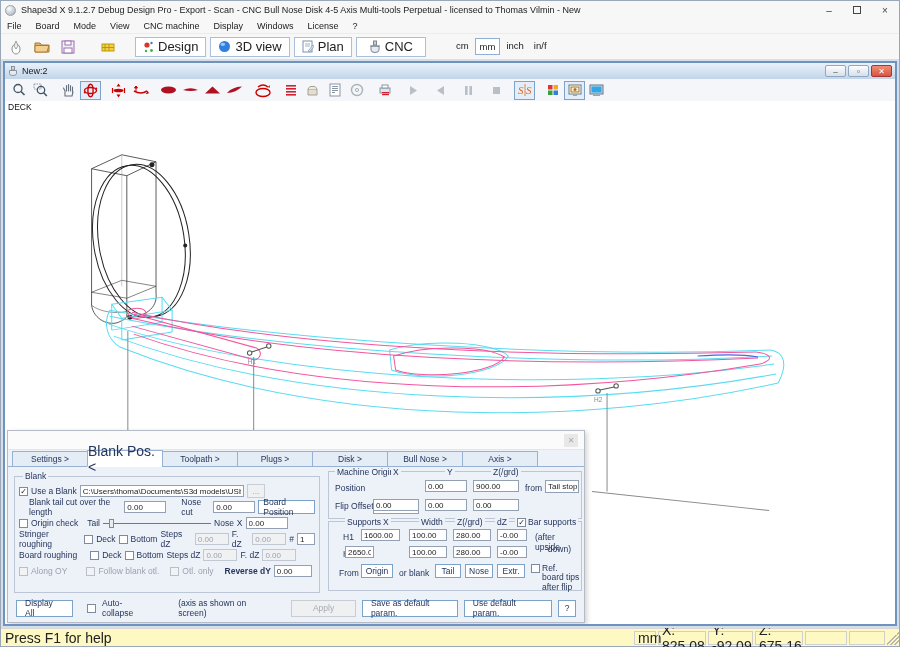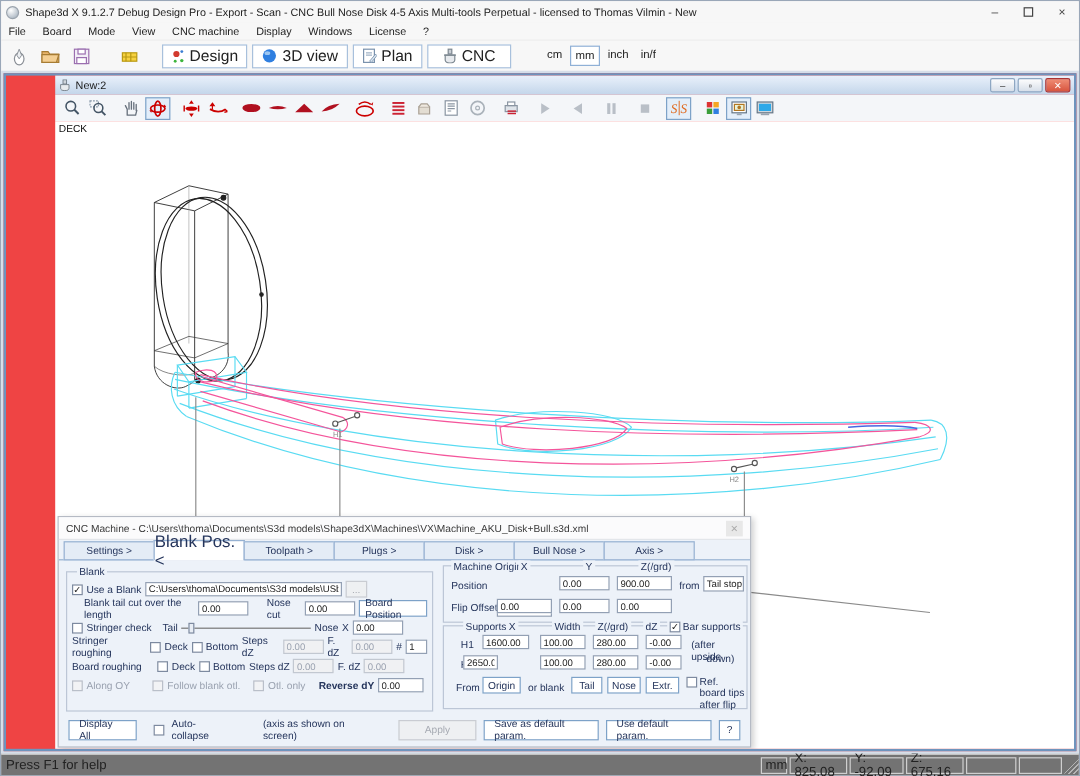--- a/index.html
+++ b/index.html
@@ -23,21 +23,21 @@
   .toolbar { height:25px; background:#f7f7f7; display:flex; align-items:center; padding-left:4px; flex:0 0 auto;}
   .mico { width:22px; height:20px; display:flex; align-items:center; justify-content:center; margin-right:4px;}
   .tbtn { height:20px; display:flex; align-items:center; gap:4px; border:1px solid #a8c0dc; background:#fff; padding:0 7px; margin-right:4px; color:#222; font-size:13px;}
   .tbtn svg { display:block; }
   .unitwrap { display:flex; align-items:flex-start; margin-left:22px; gap:2px;}
   .unit { padding:2px 4px; color:#222; font-size:9.5px;}
   .unit.sel { border:1px solid #8fb0d6; background:#fff;}
 
   
   .mdi { flex:1; background:#d6dee9; position:relative; padding:2px;}
-  .child { position:absolute; inset:2px; border:2px solid #6e93bd; background:#ef4444; display:flex; flex-direction:column;padding-left:41px;}
+  .child { position:absolute; inset:2px; border:2px solid #6e93bd; background:#737373; display:flex; flex-direction:column;}
   .ctitle { height:16px; background:linear-gradient(#e9f1fb,#c3d5ea); display:flex; align-items:center; padding:0 3px; flex:0 0 auto;}
   .ctitle .cicon { width:10px; height:10px; margin-right:4px; }
   .ctitle .ctext { flex:1; font-size:9px; color:#1a1a1a;}
   .cbtn { width:21px; height:12px; border:1px solid #8ea7c2; border-radius:2px; background:linear-gradient(#fdfdfd,#d7dfe9); margin-left:2px; display:flex; align-items:center; justify-content:center; font-size:8px; color:#333;}
   .cbtn.close { background:linear-gradient(#ef8d75,#d8553f); color:#fff; border-color:#a33;}
 
   .ctoolbar { height:22px; background:#f4f6f9; display:flex; align-items:center; padding-left:3px; gap:1px; flex:0 0 auto;}
   .ti { width:21px; height:19px; display:flex; align-items:center; justify-content:center; border:1px solid transparent;}
   .ti.sel { border:1px solid #7da2c8; background:#e3eefa;}
   .ti.gap { margin-left:6px; }
@@ -76,21 +76,21 @@
 
   .fs-origin { left:320px; top:4px; width:254px; height:48px; padding:0;}
   .fs-sup { left:320px; top:54px; width:254px; height:70px; padding:0;}
   .hdrlbl { position:absolute; top:-5px; background:#edf2f9; padding:0 2px; color:#25355c;}
   .abs { position:absolute; }
 
   .footer { position:absolute; left:0; right:0; bottom:4px; height:20px; display:flex; align-items:center; padding:0 8px; gap:6px;justify-content:center;}
   .btn.big { height:17px; padding:0 8px;}
 
   
-  .status { height:18px; background:#737373; border-top:1px solid #d8d8d8; display:flex; align-items:center; flex:0 0 auto; font-size:11px; color:#222;}
+  .status { height:18px; background:#fef9c3; border-top:1px solid #d8d8d8; display:flex; align-items:center; flex:0 0 auto; font-size:14px; color:#222;}
   .sseg { border:1px solid #cfcfcf; height:14px; display:flex; align-items:center; padding:0 3px; margin-right:2px;}
   .shelp { flex:1; padding-left:4px;}
   .grip { width:12px; height:14px; background:
     linear-gradient(135deg, transparent 50%, #b5b5b5 50%, #b5b5b5 55%, transparent 55%,
     transparent 65%, #b5b5b5 65%, #b5b5b5 70%, transparent 70%,
     transparent 80%, #b5b5b5 80%, #b5b5b5 85%, transparent 85%);}
 </style>
 </head>
 <body>
 
@@ -428,21 +428,20 @@
             <circle cx="589" cy="291" r="2.2" stroke="#555"></circle>
             <circle cx="607" cy="286" r="2.2" stroke="#555"></circle>
             <line x1="591" y1="290" x2="605" y2="287" stroke="#555"></line>
           </g>
           <text x="241" y="264" font-size="6.5" fill="#888">H1</text>
           <text x="585" y="302" font-size="6.5" fill="#888">H2</text>
         </svg>
 
         <div class="dlg">
           <div class="dlg-title">
-            <span>CNC Machine - C:\Users\thoma\Documents\S3d models\Shape3dX\Machines\VX\Machine_AKU_Disk+Bull.s3d.xml</span>
             <span class="x">✕</span>
           </div>
           <div class="tabs">
             <span class="tab">Settings &gt;</span>
             <span class="tab active">Blank Pos. &lt;</span>
             <span class="tab">Toolpath &gt;</span>
             <span class="tab">Plugs &gt;</span>
             <span class="tab">Disk &gt;</span>
             <span class="tab">Bull Nose &gt;</span>
             <span class="tab">Axis &gt;</span>
@@ -460,21 +459,21 @@
               </div>
               <div class="row">
                 <span style="margin-left:10px">Blank tail cut over the length</span>
                 <input class="fld" style="width: 42px;" value="0.00">
                 <span style="margin-left:12px">Nose cut</span>
                 <input class="fld" style="width: 42px;" value="0.00">
                 <span class="btn" style="margin-left:auto;width:64px">Board Position</span>
               </div>
               <div class="row">
                 <span class="cb"></span>
-                <span>Stringer check</span>
+                <span>Origin check</span>
                 <span style="margin-left:6px">Tail</span>
                 <span class="slider">
                     <span class="track"></span>
                     <span class="thumb"></span>
                   </span>
                 <span>Nose</span>
                 <span>X</span>
                 <input class="fld" style="width: 42px;" value="0.00">
               </div>
               <div class="row">

